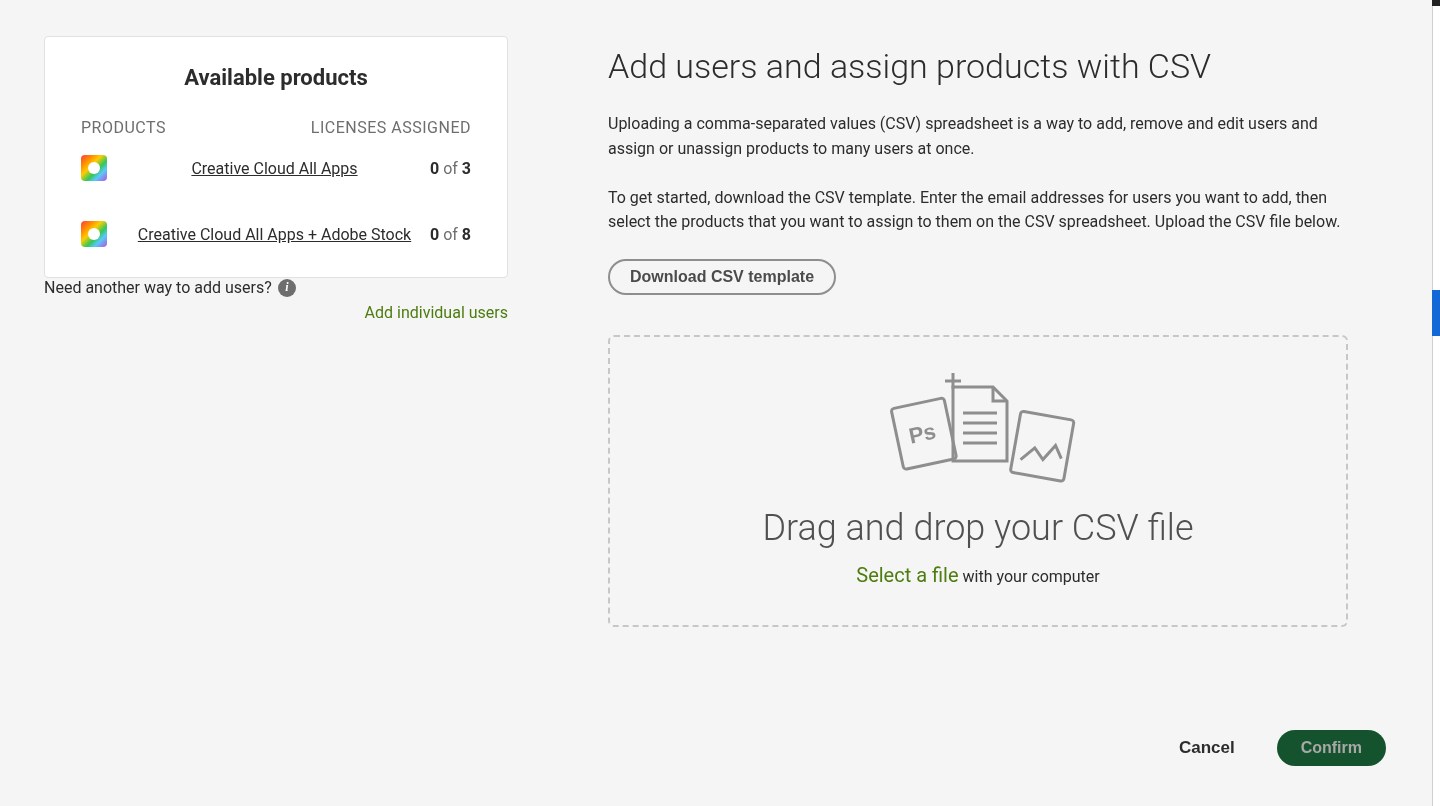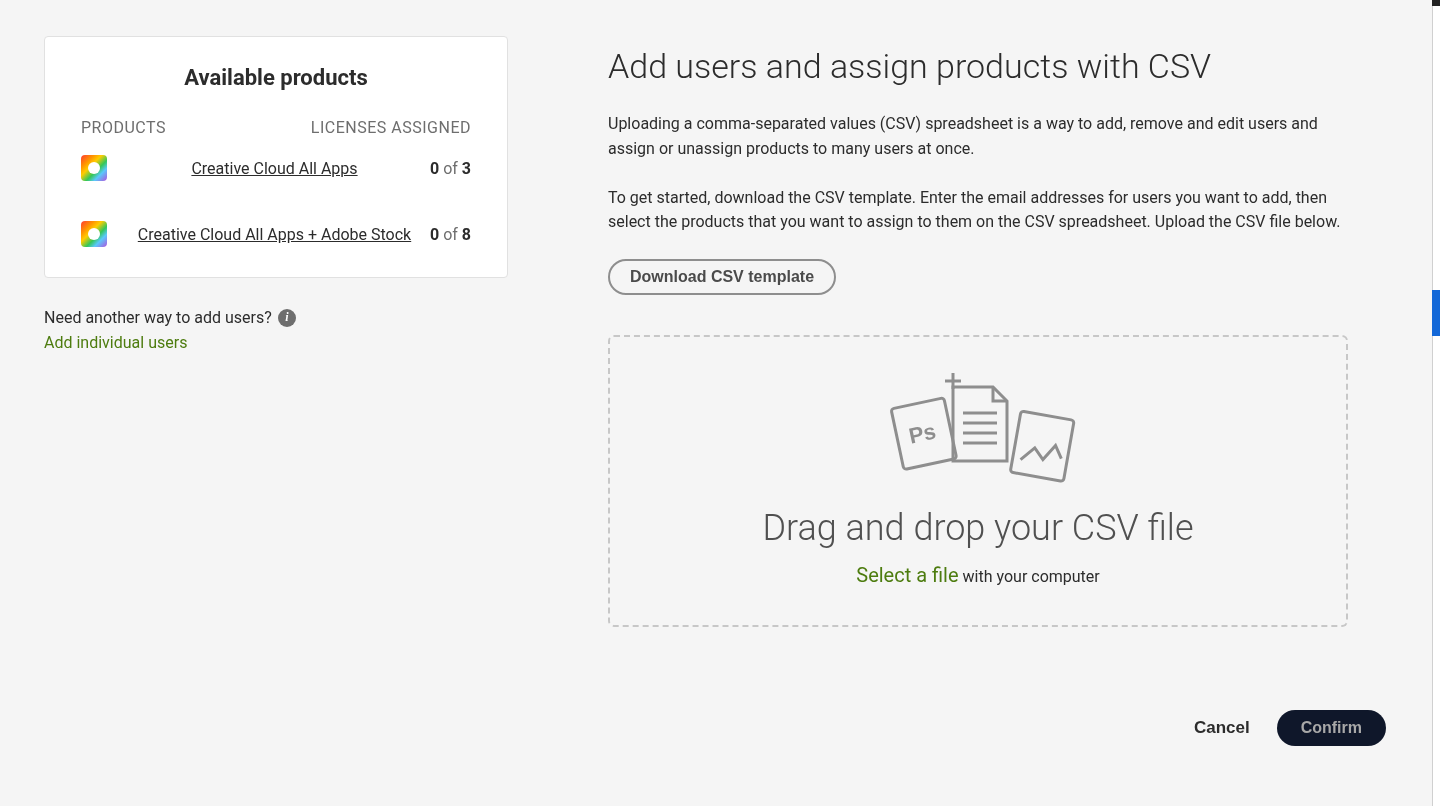--- a/index.html
+++ b/index.html
@@ -70,21 +70,21 @@
     color: #2c2c2c;
     flex: 1;
     text-decoration: underline;
   }
   .license-cell {
     font-size: 16px;
     color: #6e6e6e;
   }
   .license-cell .bold { font-weight: 700; color: #2c2c2c; }
   .under-panel {
-    margin-top: 30px;
+    text-align: right;
   }
   .under-row {
     display: flex;
     align-items: center;
     font-size: 16px;
     color: #2c2c2c;
     margin-bottom: 6px;
   }
   .info-icon {
     width: 18px; height: 18px;
@@ -159,36 +159,36 @@
   }
   .drop-sub {
     font-size: 16px;
     color: #2c2c2c;
   }
   .drop-sub .link { font-size: 20px; }
 
   
   .footer {
     position: absolute;
-    bottom: 60px;
+    bottom: 40px;
     right: 54px;
     display: flex;
     align-items: center;
-    gap: 27px;
+    gap: 42px;
   }
   .cancel-btn {
     background: none;
     border: none;
     font-size: 17px;
     font-weight: 700;
     color: #2c2c2c;
     cursor: pointer;
   }
   .confirm-btn {
-    background: #0f172a;
+    background: #14532d;
     border: none;
     border-radius: 20px;
     padding: 9px 24px;
     font-size: 16px;
     font-weight: 700;
     color: #a8a8a8;
     cursor: not-allowed;
   }
 
   

